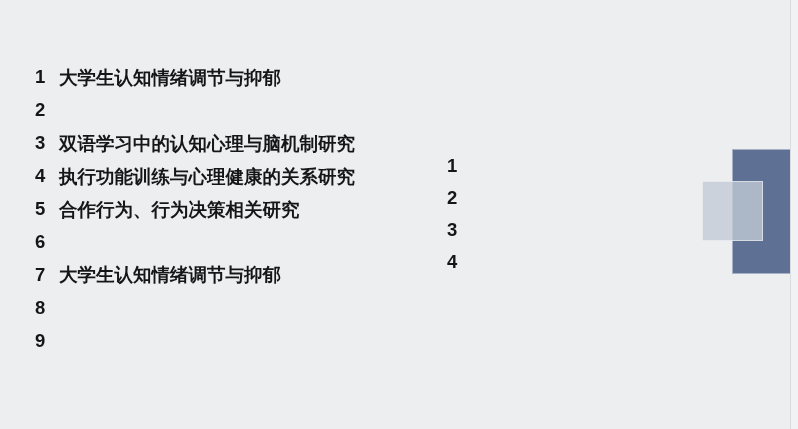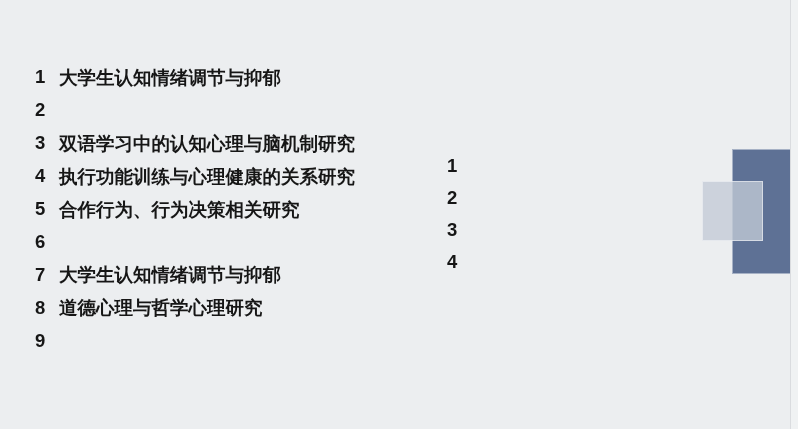--- a/index.html
+++ b/index.html
@@ -125,21 +125,20 @@
     </li>
     <li>
       <span class="num">6</span>
     </li>
     <li>
       <span class="num">7</span>
       <span class="txt">大学生认知情绪调节与抑郁</span>
     </li>
     <li>
       <span class="num">8</span>
-      <span class="txt">道德心理与哲学心理研究</span>
     </li>
     <li>
       <span class="num">9</span>
     </li>
   </ul>
 
   <ul class="equip-list">
     <li>
       <span class="num">1</span>
     </li>

